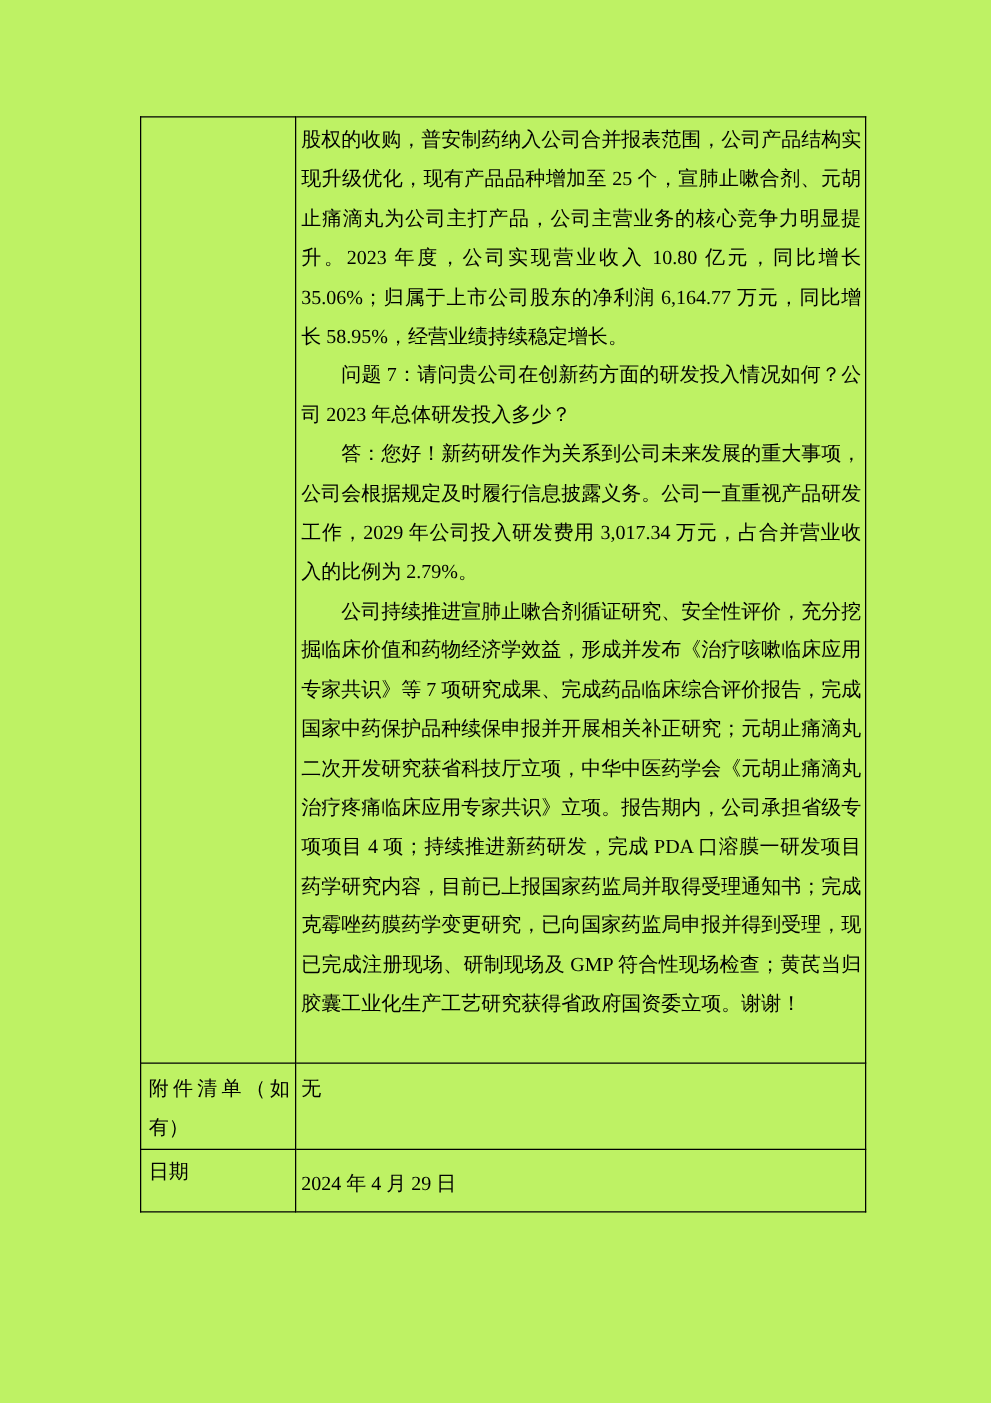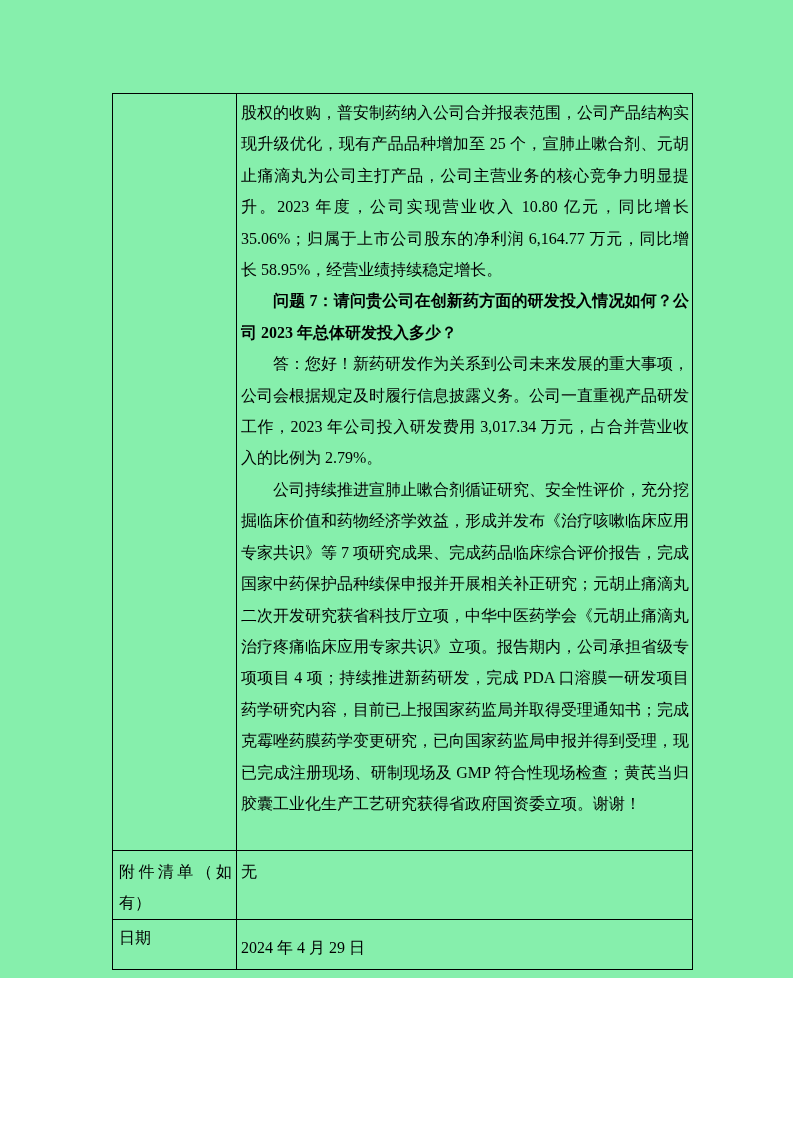--- a/index.html
+++ b/index.html
@@ -11,22 +11,22 @@
     width: 793px;
     height: 1122px;
     position: relative;
     font-family: "Liberation Serif", "DejaVu Serif", serif;
     color: #000000;
   }
   .page {
     position: absolute;
     left: 0; top: 0;
     width: 793px;
-    height: 978px;
-    background: #86efac;
+    height: 1122px;
+    background: #bef264;
     overflow: hidden;
   }
   table.doc-table {
     position: absolute;
     left: 112px;
     top: 93px;
     width: 569px;
     border-collapse: collapse;
     table-layout: fixed;
   }
@@ -45,21 +45,21 @@
   td.cell-main-content {
     height: 753px;
     padding: 3px 3px 0 4px;
   }
   .para {
     margin: 0;
     text-align: justify;
     text-justify: inter-ideograph;
   }
   .para.indent { text-indent: 2em; }
-  .para.bold { font-weight: bold; }
+  .para.bold { font-weight: normal; }
 
   td.cell-attach-label {
     height: 60px;
     padding: 5px 4px 0 6px;
     text-align: justify;
     text-justify: inter-ideograph;
   }
   td.cell-attach-value {
     height: 60px;
     padding: 5px 3px 0 4px;
@@ -77,21 +77,21 @@
 <body>
 
 <div class="page">
   <table class="doc-table">
     <tbody>
         <tr>
       <td class="col-label cell-main-label"></td>
       <td class="col-content cell-main-content">
         <p class="para">股权的收购，普安制药纳入公司合并报表范围，公司产品结构实现升级优化，现有产品品种增加至 25 个，宣肺止嗽合剂、元胡止痛滴丸为公司主打产品，公司主营业务的核心竞争力明显提升。2023 年度，公司实现营业收入 10.80 亿元，同比增长 35.06%；归属于上市公司股东的净利润 6,164.77 万元，同比增长 58.95%，经营业绩持续稳定增长。</p>
         <p class="para indent bold">问题 7：请问贵公司在创新药方面的研发投入情况如何？公司 2023 年总体研发投入多少？</p>
-        <p class="para indent">答：您好！新药研发作为关系到公司未来发展的重大事项，公司会根据规定及时履行信息披露义务。公司一直重视产品研发工作，2023 年公司投入研发费用 3,017.34 万元，占合并营业收入的比例为 2.79%。</p>
+        <p class="para indent">答：您好！新药研发作为关系到公司未来发展的重大事项，公司会根据规定及时履行信息披露义务。公司一直重视产品研发工作，2029 年公司投入研发费用 3,017.34 万元，占合并营业收入的比例为 2.79%。</p>
         <p class="para indent">公司持续推进宣肺止嗽合剂循证研究、安全性评价，充分挖掘临床价值和药物经济学效益，形成并发布《治疗咳嗽临床应用专家共识》等 7 项研究成果、完成药品临床综合评价报告，完成国家中药保护品种续保申报并开展相关补正研究；元胡止痛滴丸二次开发研究获省科技厅立项，中华中医药学会《元胡止痛滴丸治疗疼痛临床应用专家共识》立项。报告期内，公司承担省级专项项目 4 项；持续推进新药研发，完成 PDA 口溶膜一研发项目药学研究内容，目前已上报国家药监局并取得受理通知书；完成克霉唑药膜药学变更研究，已向国家药监局申报并得到受理，现已完成注册现场、研制现场及 GMP 符合性现场检查；黄芪当归胶囊工业化生产工艺研究获得省政府国资委立项。谢谢！</p>
       </td>
     </tr>
     <tr>
       <td class="col-label cell-attach-label">附件清单（如有）</td>
       <td class="col-content cell-attach-value">无</td>
     </tr>
     <tr>
       <td class="col-label cell-date-label">日期</td>
       <td class="col-content cell-date-value">2024 年 4 月 29 日</td>

